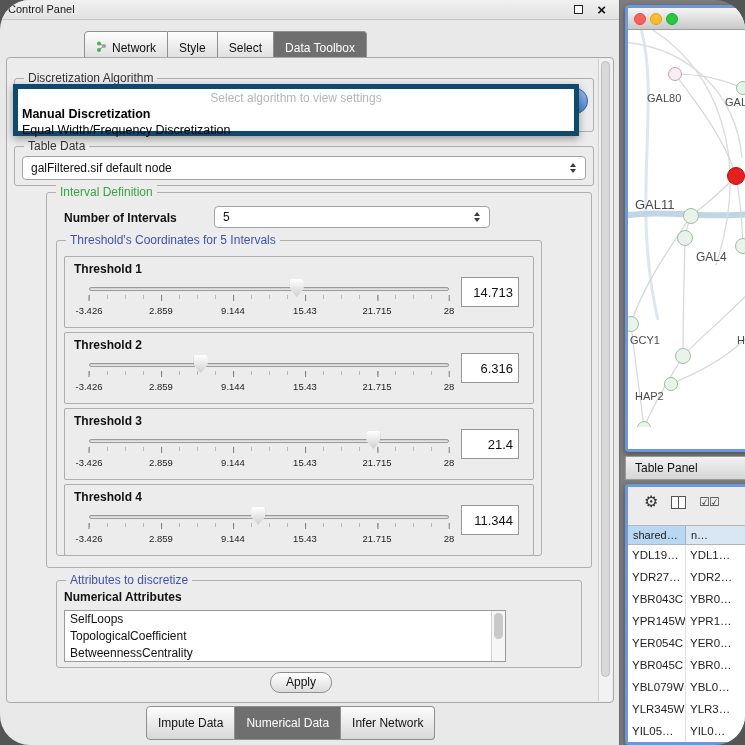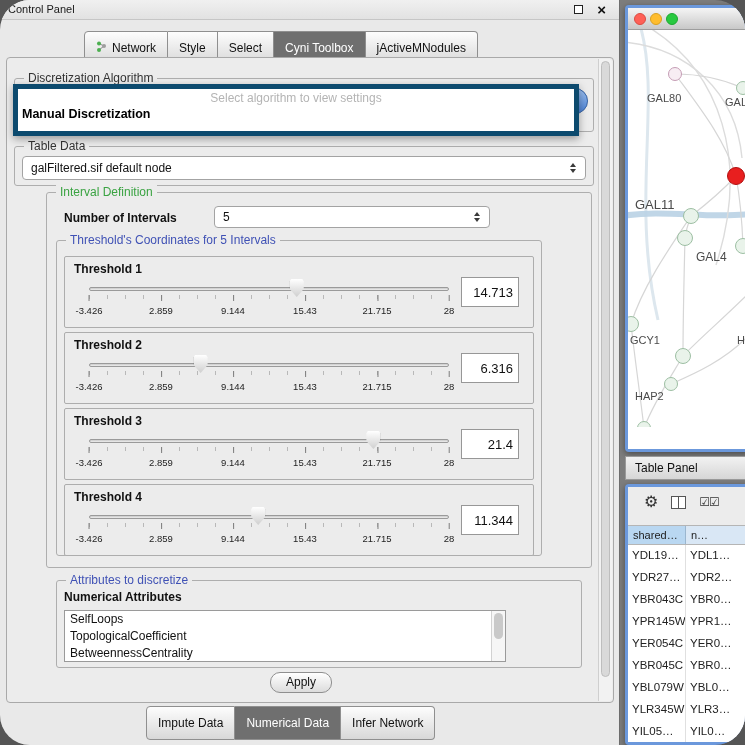--- a/index.html
+++ b/index.html
@@ -129,24 +129,21 @@
         </span>
         <span>Network</span>
       </div>
       <div class="tab">
           <span>Style</span>
         </div>
       <div class="tab">
           <span>Select</span>
         </div>
       <div class="tab active">
-          <span>Cyni Toolbox</span>
-        </div>
-      <div class="tab">
-          <span>jActiveMNodules</span>
+          <span>Data Toolbox</span>
         </div>
     </div>
 
     <div class="main-panel"></div>
     <div class="mp-scroll">
         <div class="vthumb"></div>
       </div>
 
     <div class="group" style="left:14px;top:78px;width:580px;height:54px;">
       <span class="group-title">Discretization Algorithm</span>
@@ -155,20 +152,21 @@
       <span class="txt"></span>
       <span class="blue-cap">
           <i class="up"></i>
           <i class="dn"></i>
         </span>
     </div>
 
     <div class="popup">
       <div class="hint">Select algorithm to view settings</div>
       <div class="opt opt1">Manual Discretization</div>
+      <div class="opt opt2">Equal Width/Frequency Discretization</div>
     </div>
 
     <div class="group" style="left:14px;top:146px;width:580px;height:40px;">
       <span class="group-title">Table Data</span>
     </div>
     <div class="combo" style="left:22px;top:156px;width:564px;height:24px;">
       <span class="txt">galFiltered.sif default node</span>
       <span class="stepper">
           <i class="up"></i>
           <i class="dn"></i>

